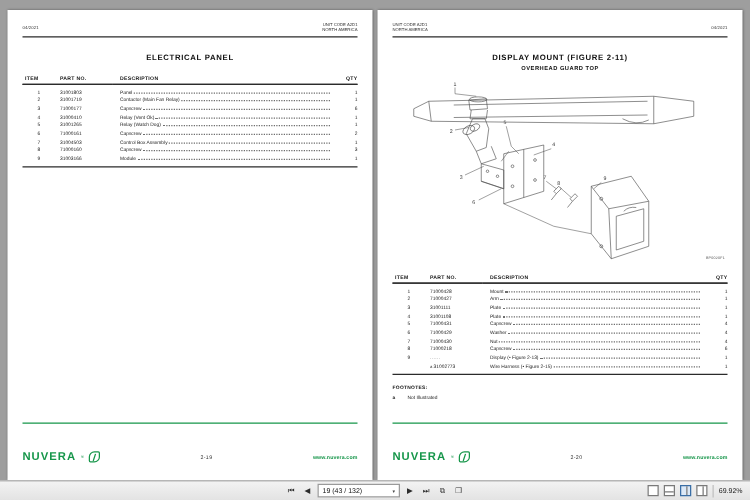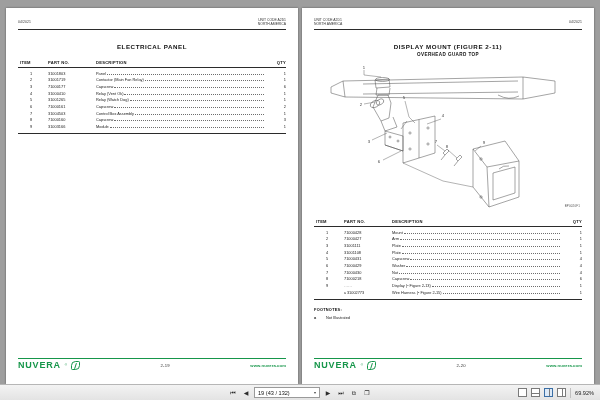--- a/index.html
+++ b/index.html
@@ -89,21 +89,21 @@
   .illus { position: relative; height: 148px; margin-top: 4px; }
   .illus svg { display: block; width: 100%; height: 100%; }
   .illus-code {
     position: absolute; right: 2px; bottom: 1px;
     font-size: 2.9px; color: #555; letter-spacing: .2px;
   }
 
   
   .page-footer {
     position: absolute; left: 12px; right: 12px; bottom: 14px;
-    border-top: 1px solid #16964a; padding-top: 1px;
+    border-top: 1px solid #16964a; padding-top: 21px;
     display: flex; align-items: center;
   }
   .brand { display: flex; align-items: center; gap: 4px; flex: 0 0 auto; }
   .brand-word {
     font-size: 9px; font-weight: bold; color: #16964a;
     letter-spacing: .8px; font-family: "Liberation Sans", sans-serif;
   }
   .brand-tm { font-size: 3px; color: #16964a; vertical-align: super; }
   .brand-mark {
     width: 9px; height: 9px; border: 1.1px solid #16964a; border-radius: 50% 15% 50% 15%;

